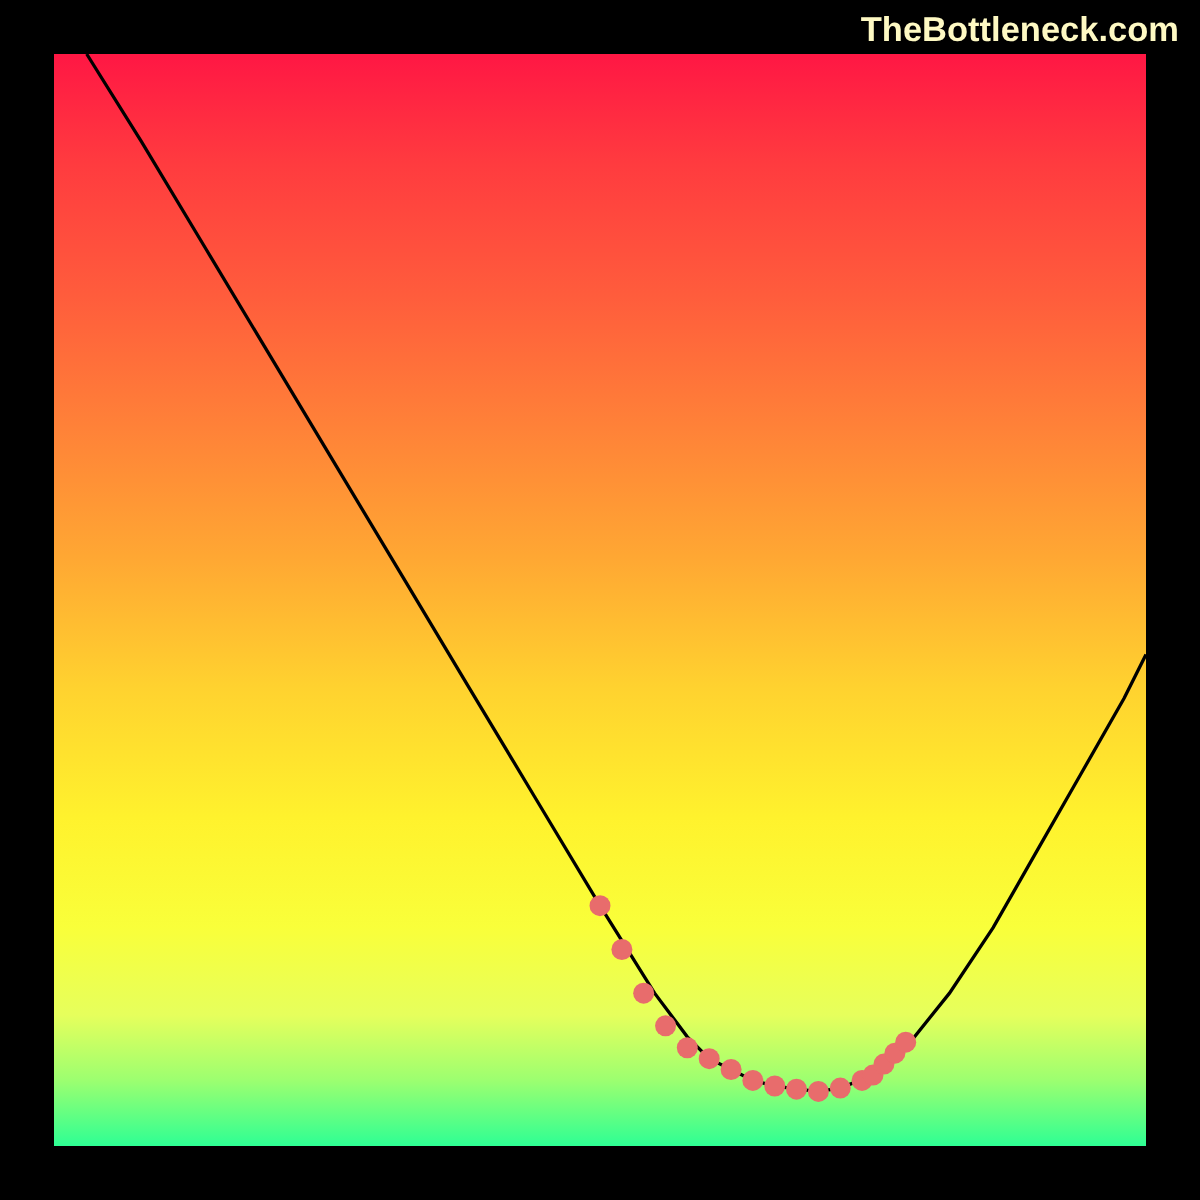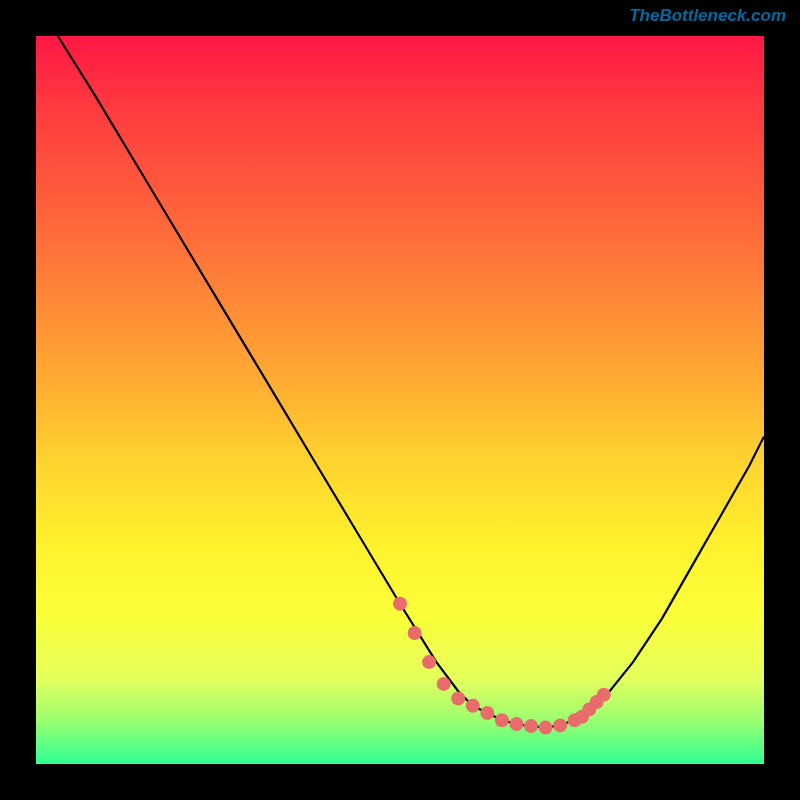--- a/index.html
+++ b/index.html
@@ -14,25 +14,24 @@
   .container {
     width: 800px;
     height: 800px;
     background: #000;
     position: relative;
   }
   .watermark {
     position: absolute;
     top: 6px;
     right: 14px;
-    color: #0369a1;
-    font-size: 17px;
+    color: #fef9c3;
+    font-size: 23px;
     font-weight: bold;
     z-index: 10;
-    font-style: italic;
   }
   .plot-area {
     position: absolute;
     left: 36px;
     top: 36px;
     width: 728px;
     height: 728px;
     background: linear-gradient(to bottom,
       #ff1744 0%,
       #ff3b3f 10%,

